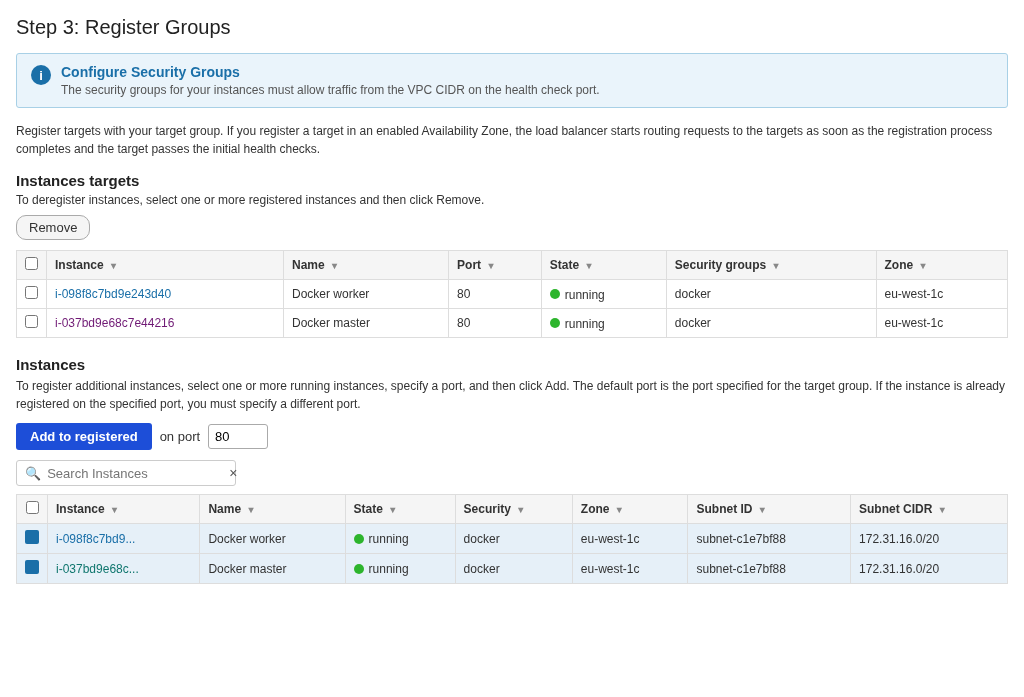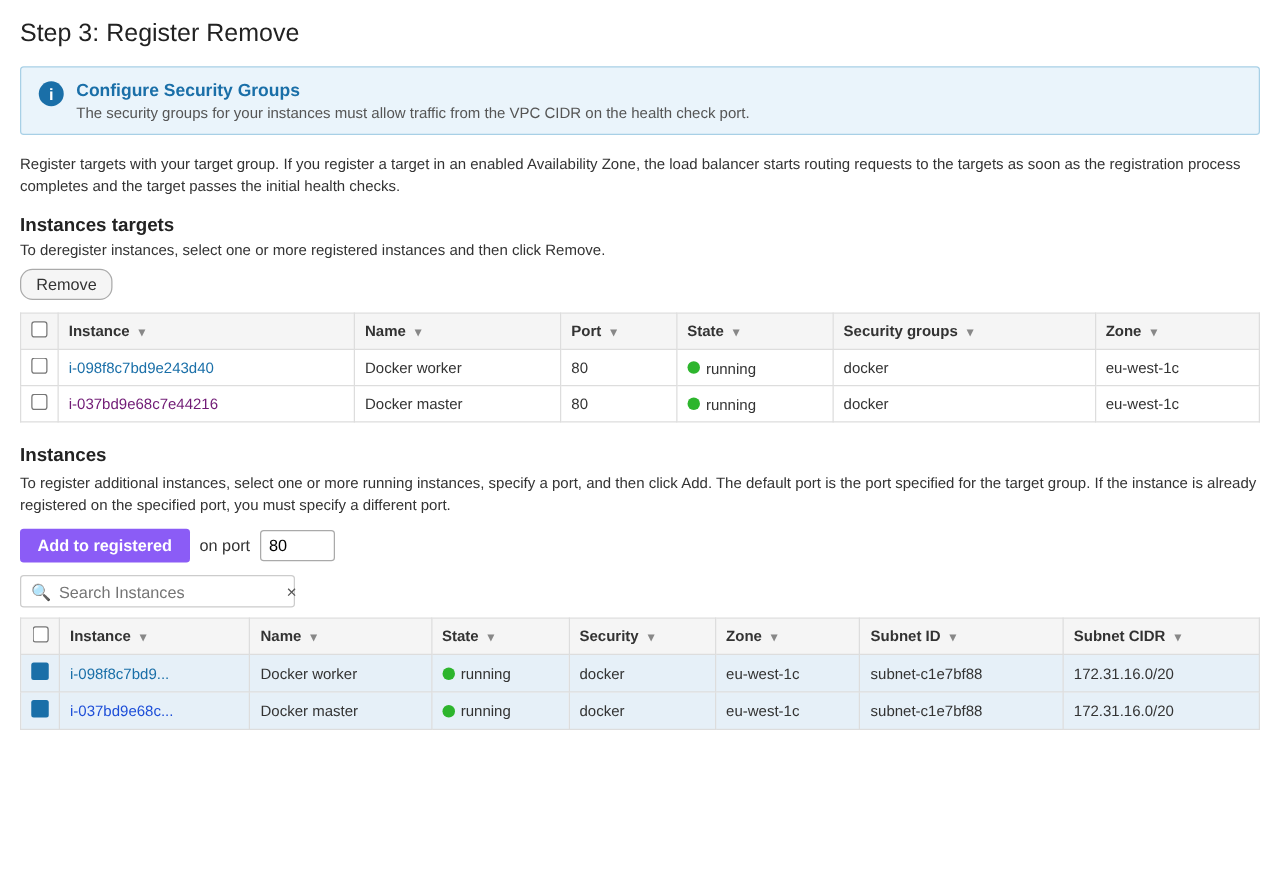--- a/index.html
+++ b/index.html
@@ -125,21 +125,21 @@
       margin-bottom: 10px;
       line-height: 1.5;
     }
     .add-row {
       display: flex;
       align-items: center;
       gap: 8px;
       margin-bottom: 10px;
     }
     .add-btn {
-      background: #8b5cf6;
+      background: #1d4ed8;
       color: white;
       border: none;
       border-radius: 3px;
       padding: 6px 14px;
       font-size: 13px;
       cursor: pointer;
       font-weight: bold;
     }
     .port-label { font-size: 13px; color: #333; }
     .port-input {
@@ -179,21 +179,21 @@
       height: 14px;
       background: #1a6fa8;
       border: none;
       display: inline-block;
       border-radius: 2px;
     }
   </style>
 </head>
 <body>
 
-<h1>Step 3: Register Remove</h1>
+<h1>Step 3: Register Groups</h1>
 
 <div class="info-box">
   <div class="info-icon">i</div>
   <div class="info-box-content">
     <a href="#">Configure Security Groups</a>
     <p>The security groups for your instances must allow traffic from the VPC CIDR on the health check port.</p>
   </div>
 </div>
 
 <p class="description">Register targets with your target group. If you register a target in an enabled Availability Zone, the load balancer starts routing requests to the targets as soon as the registration process completes and the target passes the initial health checks.</p>
@@ -273,21 +273,21 @@
     <td style="color:#1a6fa8">i-098f8c7bd9...</td>
     <td>Docker worker</td>
     <td><span class="status-dot"></span><span class="status-text">running</span></td>
     <td>docker</td>
     <td>eu-west-1c</td>
     <td>subnet-c1e7bf88</td>
     <td>172.31.16.0/20</td>
   </tr>
         <tr class="row-selected">
     <td class="checkbox-cell"><span class="blue-checkbox"></span></td>
-    <td style="color:#1d4ed8">i-037bd9e68c...</td>
+    <td style="color:#0f766e">i-037bd9e68c...</td>
     <td>Docker master</td>
     <td><span class="status-dot"></span><span class="status-text">running</span></td>
     <td>docker</td>
     <td>eu-west-1c</td>
     <td>subnet-c1e7bf88</td>
     <td>172.31.16.0/20</td>
   </tr>
       </tbody>
   </table>
 </div>

